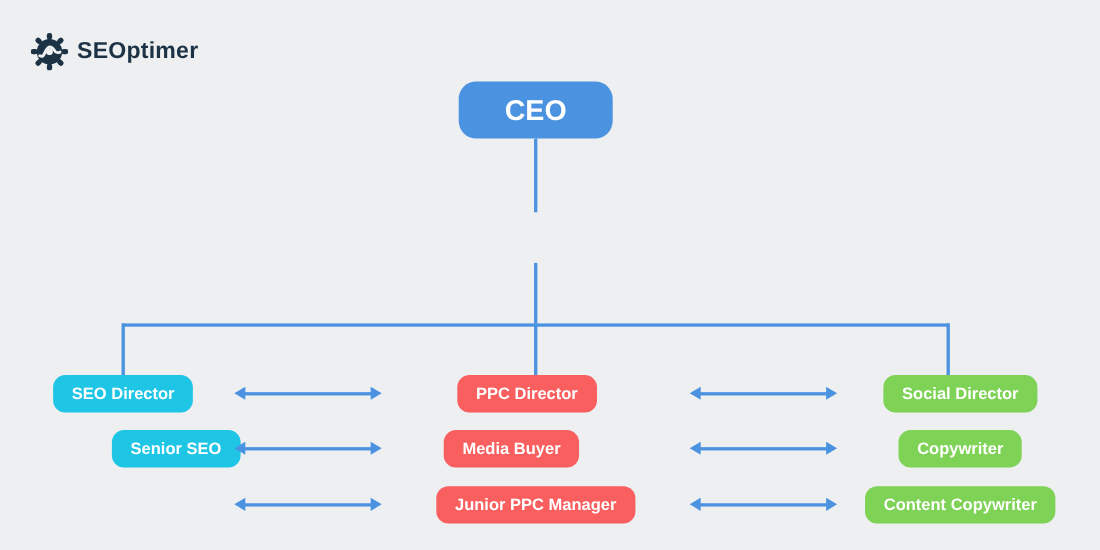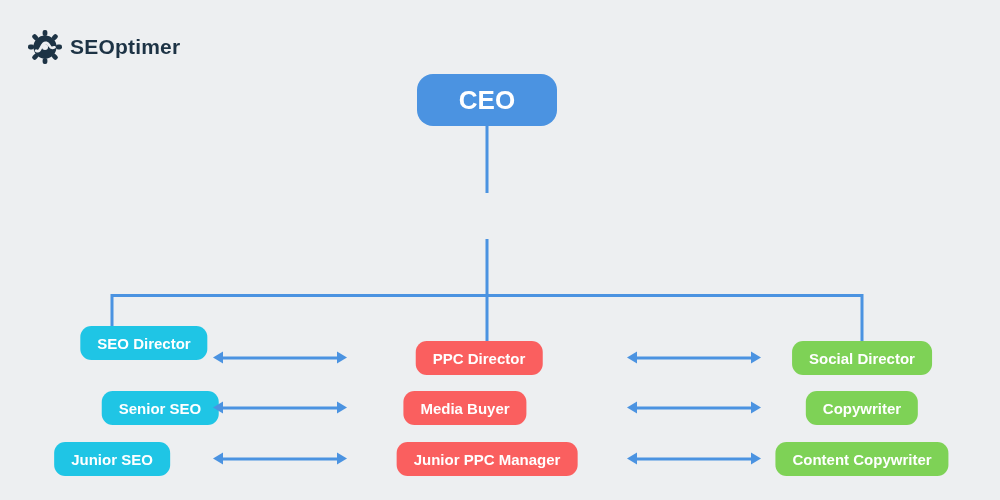--- a/index.html
+++ b/index.html
@@ -81,21 +81,21 @@
     align-items:center;
     justify-content:center;
     white-space:nowrap;
     color:var(--text_on_node);
     font-weight:700;
     box-sizing:border-box;
   }
   .node.blue{background:var(--blue);}
   .node.cyan{background:var(--cyan);}
   .node.red{background:var(--red);}
-  .node.green{background:var(--green);}
+  .node.green{background:var(--green);margin-left:11px;}
 
   .ceo{
     left:487px; top:74px;
     width:140px; height:52px;
     font-size:26px;
     border-radius:16px;
   }
   .gm{
     left:487px; top:193px;
     height:46px;
@@ -138,23 +138,22 @@
 
   <div class="node blue ceo">CEO</div>
   <div class="vline" style="left:487px; top:126px; height:67px;"></div>
   <div class="vline" style="left:487px; top:239px; height:55px;"></div>
 
   <div class="hline" style="left:111px; top:294px; width:752px;"></div>
   <div class="vline" style="left:112px; top:294px; height:47px;"></div>
   <div class="vline" style="left:487px; top:294px; height:47px;"></div>
   <div class="vline" style="left:862px; top:294px; height:47px;"></div>
 
-  <div class="node cyan sm" style="left:112px; top:326px;margin-left:32px;">SEO Director</div>
+  <div class="node cyan sm" style="left:112px; top:341px;">SEO Director</div>
   <div class="node cyan sm" style="left:112px; top:391px;margin-left:48px;">Senior SEO</div>
-  <div class="node cyan sm" style="left:112px; top:442px;">Junior SEO</div>
 
   <div class="node red sm" style="left:479px; top:341px;">PPC Director</div>
   <div class="node red sm" style="left:465px; top:391px;">Media Buyer</div>
   <div class="node red sm" style="left:487px; top:442px;">Junior PPC Manager</div>
 
   <div class="node green sm" style="left:862px; top:341px;">Social Director</div>
   <div class="node green sm" style="left:862px; top:391px;">Copywriter</div>
   <div class="node green sm" style="left:862px; top:442px;">Content Copywriter</div>
 
   <div class="arrow" style="left:280px; top:358px; width:116px;"></div>

